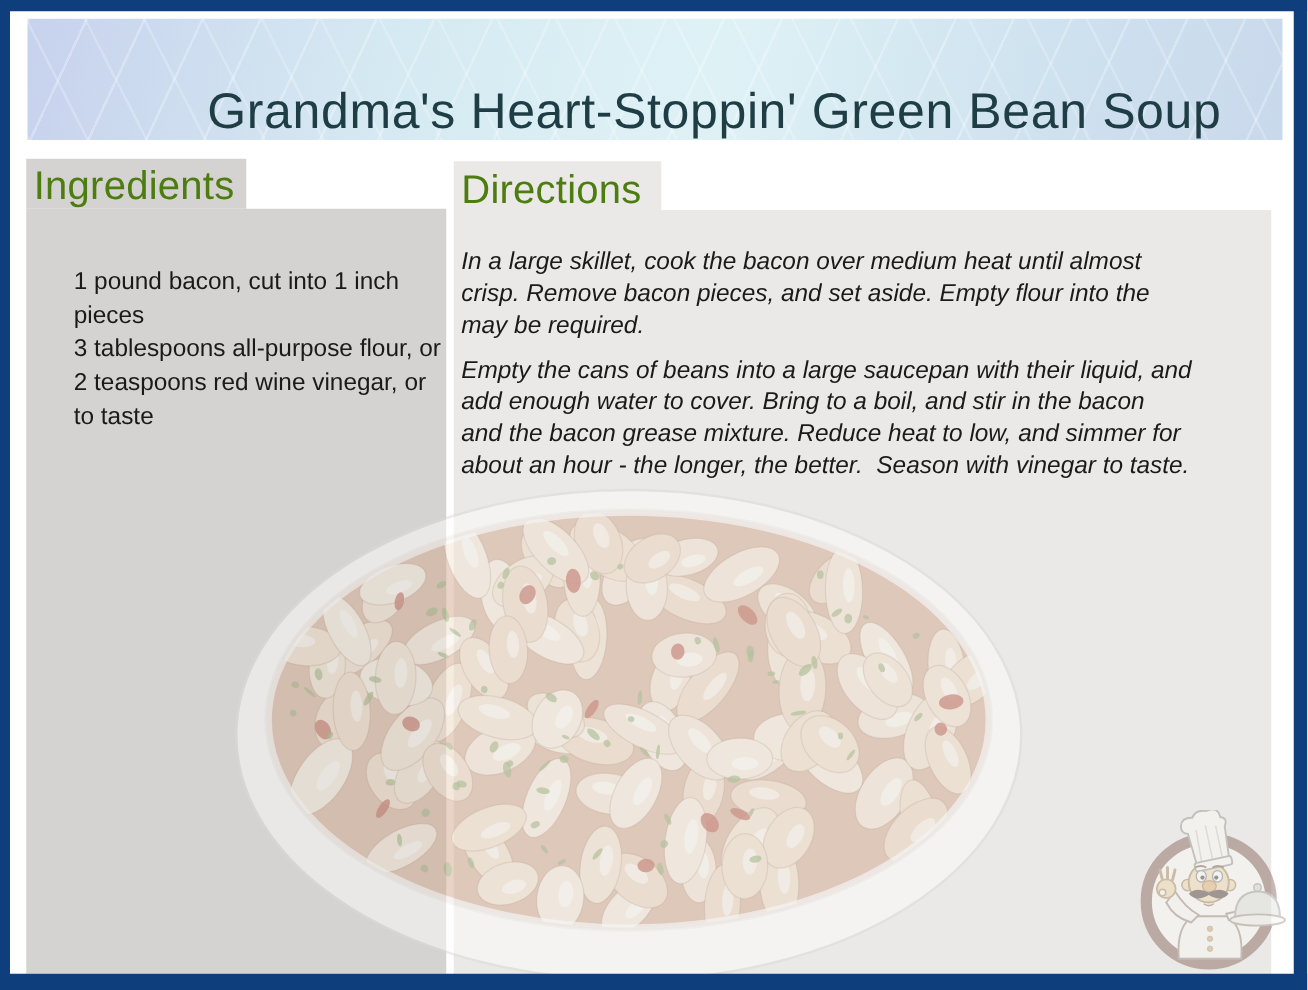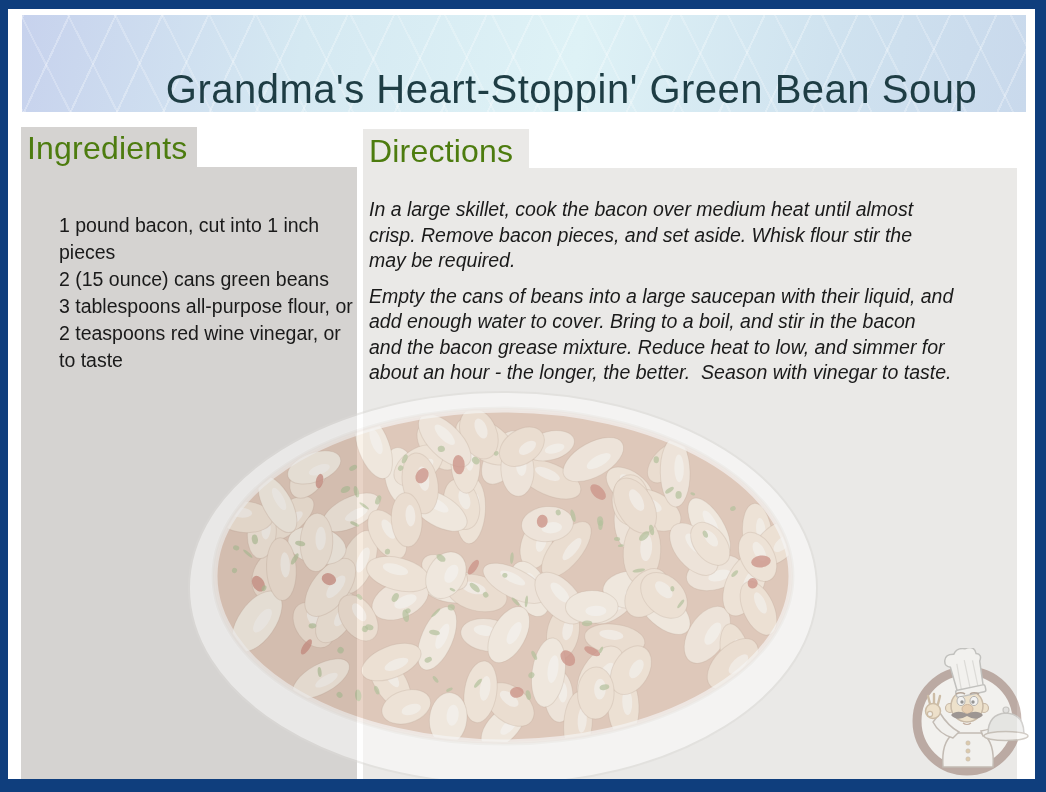--- a/index.html
+++ b/index.html
@@ -64,33 +64,32 @@
   <div class="banner">
     <div class="banner-title">Grandma's Heart-Stoppin' Green Bean Soup</div>
   </div>
 
   <div class="ing-heading-box"></div>
   <div class="ing-panel"></div>
   <div class="section-heading ing-heading-text">Ingredients</div>
   <div class="ing-text">
       <div class="text-line">1 pound bacon, cut into 1 inch</div>
       <div class="text-line">pieces</div>
-      <div class="text-line">2 (15 ounce) cans green beans</div>
       <div class="text-line">3 tablespoons all-purpose flour, or</div>
       <div class="text-line">2 teaspoons red wine vinegar, or</div>
       <div class="text-line">to taste</div>
     </div>
 
   <div class="dir-heading-box"></div>
   <div class="dir-panel"></div>
   <div class="section-heading dir-heading-text">Directions</div>
   <div class="dir-text">
     <div class="dir-par">
         <div class="text-line">In a large skillet, cook the bacon over medium heat until almost</div>
-        <div class="text-line">crisp. Remove bacon pieces, and set aside. Whisk flour stir the</div>
+        <div class="text-line">crisp. Remove bacon pieces, and set aside. Empty flour into the</div>
         <div class="text-line">may be required.</div>
       </div>
     <div class="dir-par">
         <div class="text-line">Empty the cans of beans into a large saucepan with their liquid, and</div>
         <div class="text-line">add enough water to cover. Bring to a boil, and stir in the bacon</div>
         <div class="text-line">and the bacon grease mixture. Reduce heat to low, and simmer for</div>
         <div class="text-line">about an hour - the longer, the better.  Season with vinegar to taste.</div>
       </div>
   </div>
 

